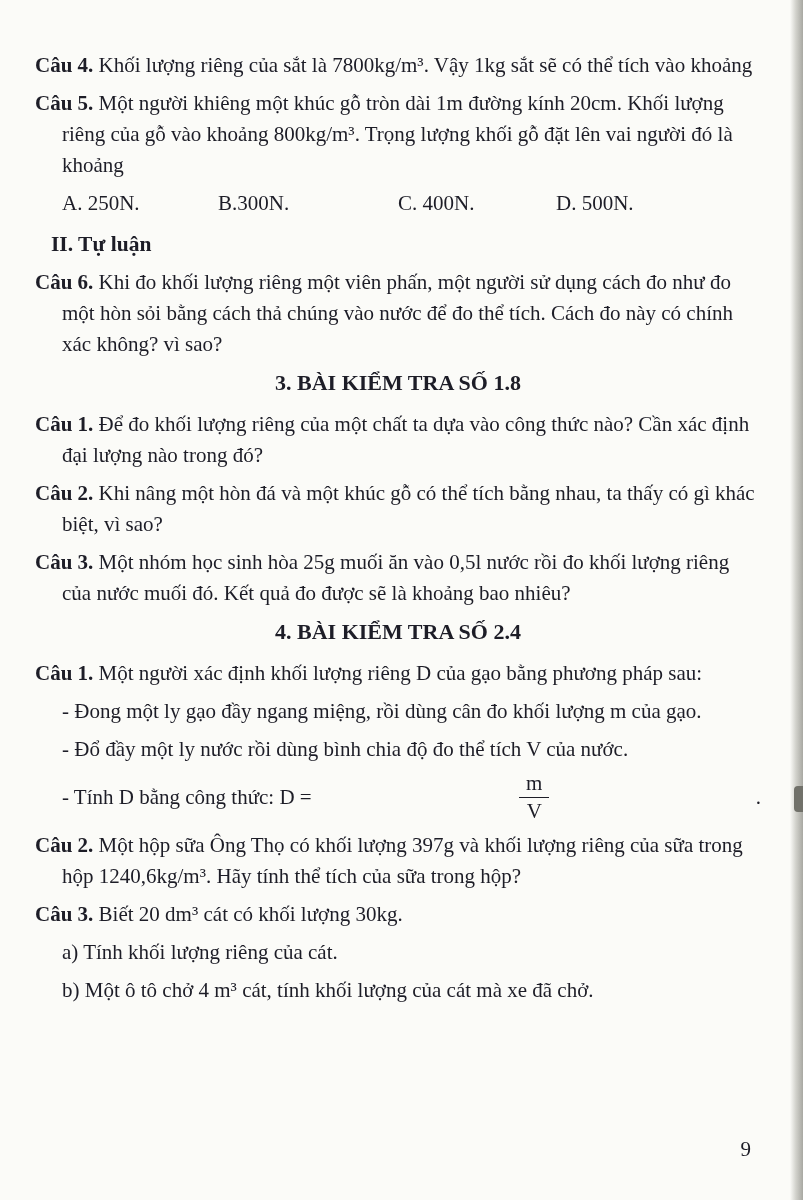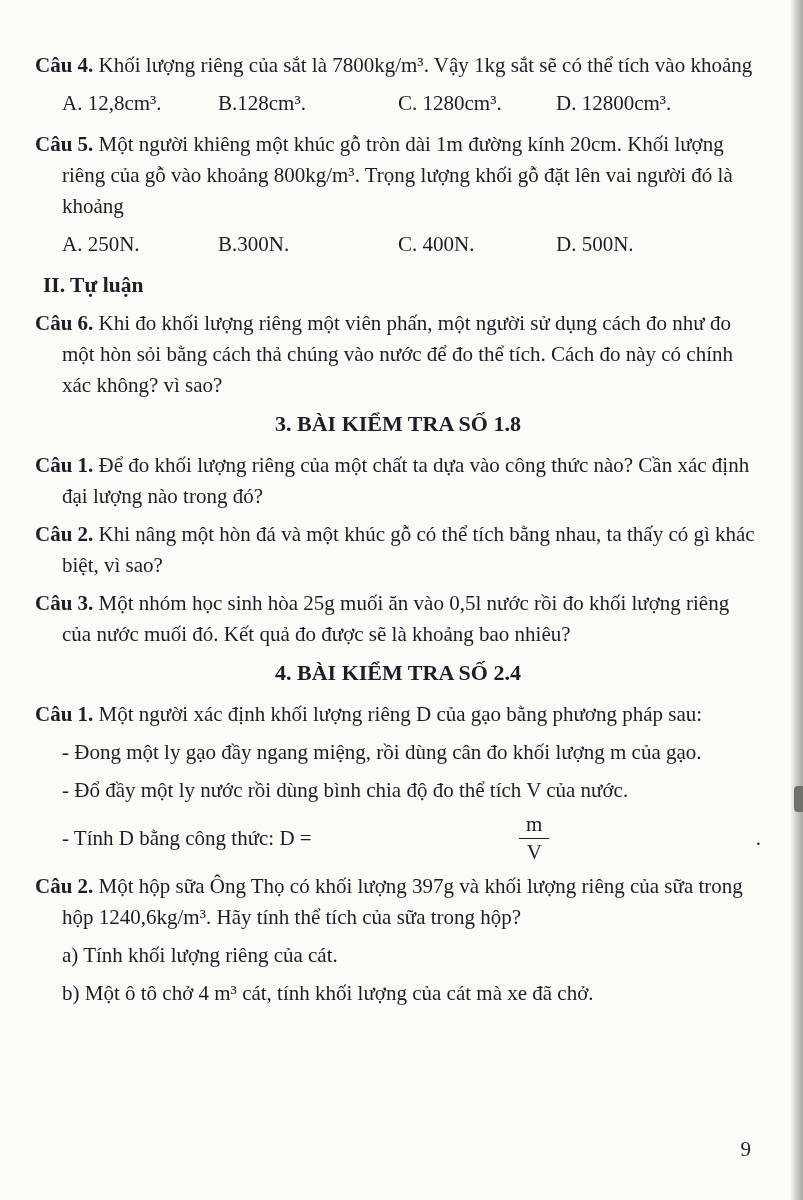--- a/index.html
+++ b/index.html
@@ -38,21 +38,21 @@
   h2.center {
     text-align: center;
     font-size: 22px;
     line-height: 32px;
     margin: 6px 0 10px 0;
     font-weight: bold;
   }
   h3.left {
     font-size: 21.5px;
     line-height: 31px;
-    margin: 2px 0 7px 8px;
+    margin: 2px 0 7px 16px;
     font-weight: bold;
   }
   .formula-line {
     margin: 4px 0 9px 0;
     display: flex;
     align-items: center;
     justify-content: space-between;
   }
   .frac {
     display: inline-block;
@@ -94,26 +94,20 @@
     font-size: 21px;
     color: #1d1d27;
   }
 </style>
 </head>
 <body>
 
 <div class="page">
 
   <p class="q hang"><b class="lbl">Câu 4.</b><span> Khối lượng riêng của sắt là 7800kg/m³. Vậy 1kg sắt sẽ có thể tích vào khoảng</span></p>
-  <div class="opts">
-    <span>A. 12,8cm³.</span>
-    <span>B.128cm³.</span>
-    <span>C. 1280cm³.</span>
-    <span>D. 12800cm³.</span>
-  </div>
 
   <p class="q hang"><b class="lbl">Câu 5.</b><span> Một người khiêng một khúc gỗ tròn dài 1m đường kính 20cm. Khối lượng riêng của gỗ vào khoảng 800kg/m³. Trọng lượng khối gỗ đặt lên vai người đó là khoảng</span></p>
   <div class="opts">
     <span>A. 250N.</span>
     <span>B.300N.</span>
     <span>C. 400N.</span>
     <span>D. 500N.</span>
   </div>
 
   <h3 class="left">II. Tự luận</h3>
@@ -141,20 +135,21 @@
     <span class="frac">
       <span class="num">m</span>
       <span class="den">V</span>
     </span>
     <span>.</span>
   </p>
 
 
   <p class="q hang"><b class="lbl">Câu 2.</b><span> Một hộp sữa Ông Thọ có khối lượng 397g và khối lượng riêng của sữa trong hộp 1240,6kg/m³. Hãy tính thể tích của sữa trong hộp?</span></p>
 
+  <p class="q hang"><b class="lbl">Câu 3.</b><span> Biết 20 dm³ cát có khối lượng 30kg.</span></p>
 
   <p class="q indent">a) Tính khối lượng riêng của cát.</p>
 
   <p class="q indent">b) Một ô tô chở 4 m³ cát, tính khối lượng của cát mà xe đã chở.</p>
 
 </div>
 
 <div class="edge"></div>
 <div class="notch"></div>
 <div class="pagenum">9</div>

